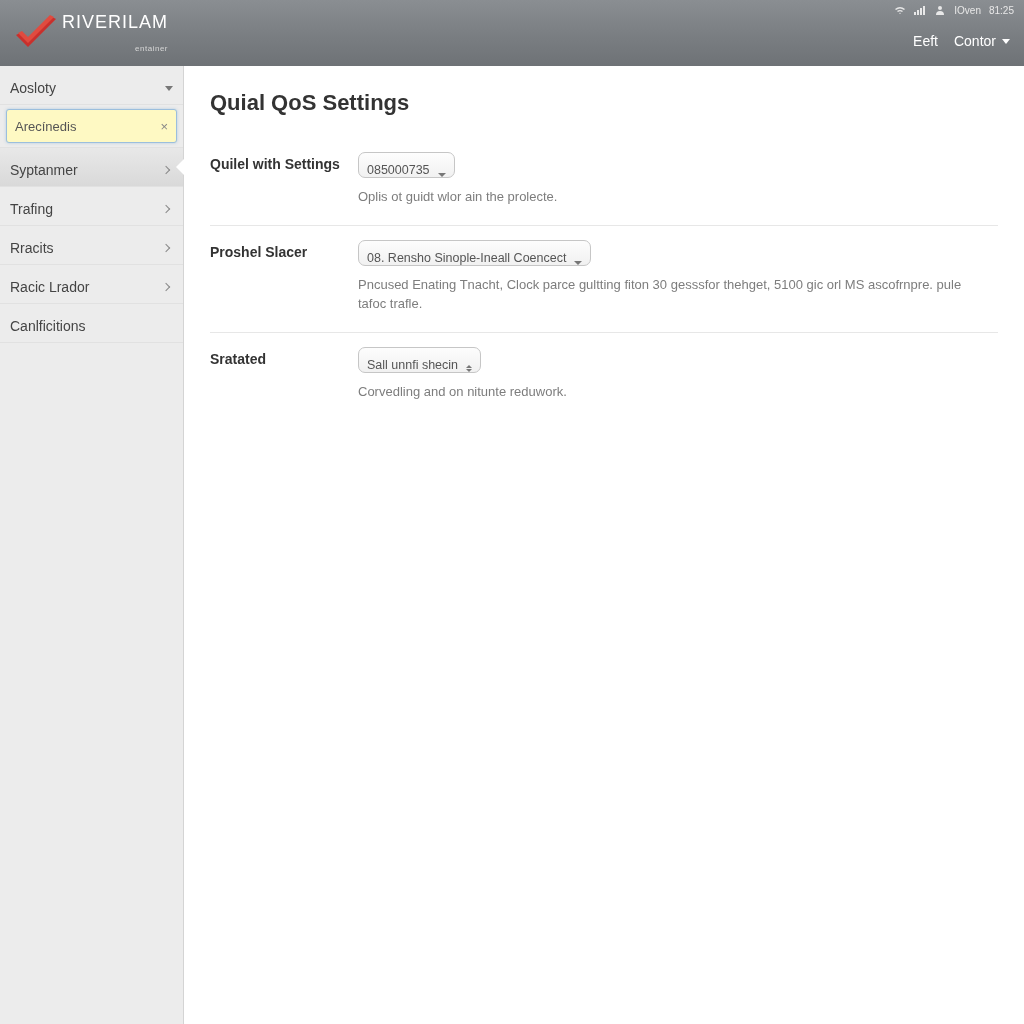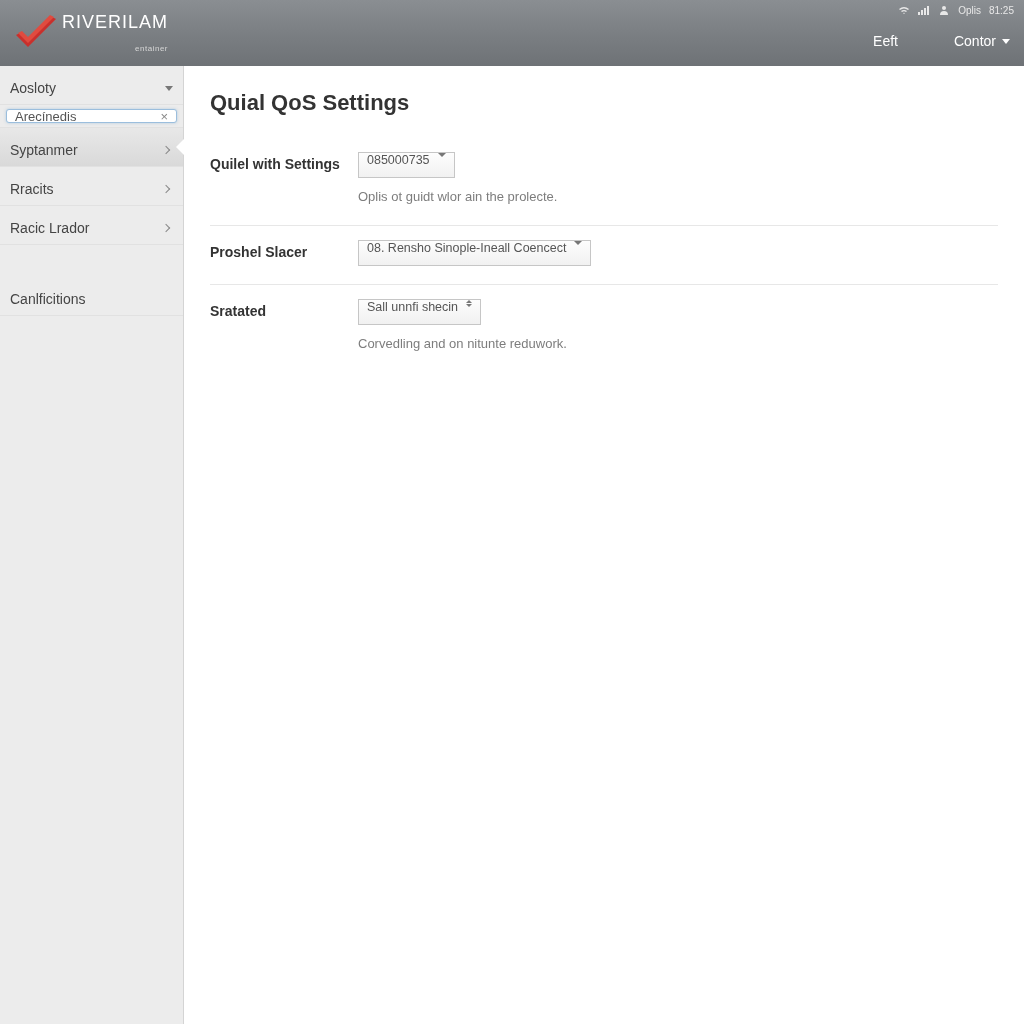--- a/index.html
+++ b/index.html
@@ -37,21 +37,21 @@
 .logo-text { display: flex; flex-direction: column; line-height: 1; margin-left: -2px;}
 .logo-text .brand {
   color: #fff; font-weight: 400; font-size: 18px; letter-spacing: 1px;
 }
 .logo-text .sub {
   color: #d7d7d7; font-size: 8px; letter-spacing: 0.5px; text-align: right; margin-top: 14px;
 }
 .header-actions {
   display: flex; align-items: center; gap: 16px; color: #fff; font-size: 14px; margin-top: 16px;
 }
-.header-actions .action { display: inline-flex; align-items: center; gap: 6px; cursor: pointer; margin-left: 40px; }
+.header-actions .action { display: inline-flex; align-items: center; gap: 6px; cursor: pointer; }
 .chev-down {
   width: 0; height: 0; border-left: 4px solid transparent; border-right: 4px solid transparent;
   border-top: 5px solid #fff; display: inline-block;
 }
 .layout { display: flex; height: calc(1024px - 66px); }
 .sidebar {
   width: 184px; flex: 0 0 184px;
   background: #ececec;
   border-right: 1px solid #d4d4d4;
   display: flex; flex-direction: column;
@@ -74,22 +74,22 @@
 .chev-right {
   width: 6px; height: 6px; border-top: 1.5px solid #888; border-right: 1.5px solid #888;
   transform: rotate(45deg); display: inline-block; margin-right: 4px;
 }
 .search-wrap {
   padding: 4px 6px 4px 6px;
   border-bottom: 1px solid #e1e1e1;
 }
 .search-box {
   display: flex; align-items: center; justify-content: space-between;
-  width: 100%; height: 14px;
-  background: #ffffff;
+  width: 100%; height: 34px;
+  background: #fef9c3;
   border: 1px solid #9bbedd;
   border-radius: 3px;
   padding: 0 6px 0 8px;
   box-shadow: 0 0 3px rgba(120,170,210,0.5);
 }
 .search-box input {
   border: none; outline: none; font-size: 13px; width: 100%; color: #555; background: transparent;
 }
 .search-clear { color: #888; font-size: 13px; cursor: pointer; padding: 0 2px; }
 .side-item.active {
@@ -98,45 +98,45 @@
 }
 .side-item.active::after {
   content: "";
   position: absolute;
   right: -1px; top: 50%; transform: translateY(-50%);
   width: 0; height: 0;
   border-top: 8px solid transparent;
   border-bottom: 8px solid transparent;
   border-right: 8px solid #fff;
 }
-.side-item.last { border-bottom: 1px solid #e1e1e1; margin-top: 32px; }
+.side-item.last { border-bottom: 1px solid #e1e1e1; }
 .main {
   flex: 1; padding: 24px 26px 4px 26px; overflow: auto; background: #fff;
 }
 .page-title {
   font-size: 22px; font-weight: 700; color: #333; margin-bottom: 22px;
 }
 .form-row {
   display: flex; align-items: flex-start;
   padding: 14px 0 18px 0;
   border-bottom: 1px solid #e7e7e7;
 }
 .form-row:last-of-type { border-bottom: none; }
 .form-label {
   width: 148px; flex: 0 0 148px;
   font-size: 14px; font-weight: 600; color: #333;
   padding-top: 4px;
 }
 .form-field { flex: 1; }
 .select {
-  display: inline-flex; align-items: flex-start;
+  display: inline-flex; align-items: flex-end;
   height: 26px; padding: 0 8px;
   background: linear-gradient(to bottom, #fdfdfd, #f1f1f1);
   border: 1px solid #c6c6c6;
-  border-radius: 0;
+  border-radius: 7px;
   font-size: 12.5px; color: #555;
   cursor: pointer;
   gap: 8px;
 }
 .select .sel-caret {
   width: 0; height: 0; border-left: 4px solid transparent; border-right: 4px solid transparent;
   border-top: 4px solid #777; display: inline-block;
 }
 .select .sel-sort {
   display: inline-flex; flex-direction: column; gap: 1px; align-items: center;
@@ -170,21 +170,21 @@
           <rect x="6" y="3" width="2" height="7" fill="#e8e8e8"></rect>
           <rect x="9" y="1" width="2" height="9" fill="#e8e8e8"></rect>
         </svg>
     </span>
     <span class="status-icon">
       <svg width="10" height="10" viewBox="0 0 10 10">
           <circle cx="5" cy="3" r="2" fill="#e8e8e8"></circle>
           <path d="M1 10 A4 4 0 0 1 9 10 Z" fill="#e8e8e8"></path>
         </svg>
     </span>
-    <span>Oplis</span>
+    <span>IOven</span>
     <span>81:25</span>
   </div>
 
   <div class="logo-wrap">
     <span class="logo-mark">
       <svg width="48" height="40" viewBox="0 0 48 40">
         <path d="M4 22 L16 34 L44 6 L40 4 L16 28 L8 20 Z" fill="#c9302c"></path>
         <path d="M6 20 L16 30 L42 4 L38 2 L16 24 L10 18 Z" fill="#e04b3f"></path>
       </svg>
     </span>
@@ -215,20 +215,24 @@
 
     <div class="search-wrap">
       <div class="search-box">
         <input type="text" value="Arecínedis" style="">
         <span class="search-clear">×</span>
       </div>
     </div>
 
     <div class="side-item active">
       <span>Syptanmer</span>
+      <span class="chev-right"></span>
+    </div>
+    <div class="side-item">
+      <span>Trafing</span>
       <span class="chev-right"></span>
     </div>
     <div class="side-item">
       <span>Rracits</span>
       <span class="chev-right"></span>
     </div>
     <div class="side-item">
       <span>Racic Lrador</span>
       <span class="chev-right"></span>
     </div>
@@ -251,20 +255,21 @@
       </div>
     </div>
 
     <div class="form-row">
       <div class="form-label">Proshel Slacer</div>
       <div class="form-field">
         <div class="select">
           <span>08. Rensho Sinople-Ineall Coencect</span>
           <span class="sel-caret"></span>
         </div>
+        <div class="help-text">Pncused Enating Tnacht, Clock parce gultting fiton 30 gesssfor thehget, 5100 gic orl MS ascofrnpre. pule tafoc trafle.</div>
       </div>
     </div>
 
     <div class="form-row">
       <div class="form-label">Sratated</div>
       <div class="form-field">
         <div class="select">
           <span>Sall unnfi shecin</span>
           <span class="sel-sort">
             <span class="up"></span>

